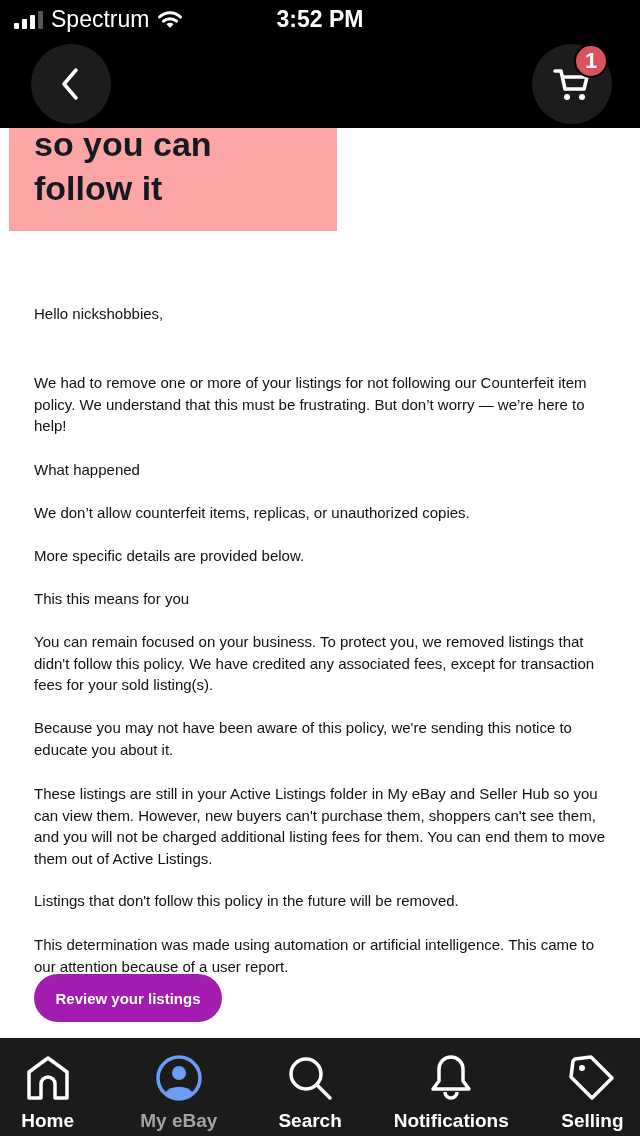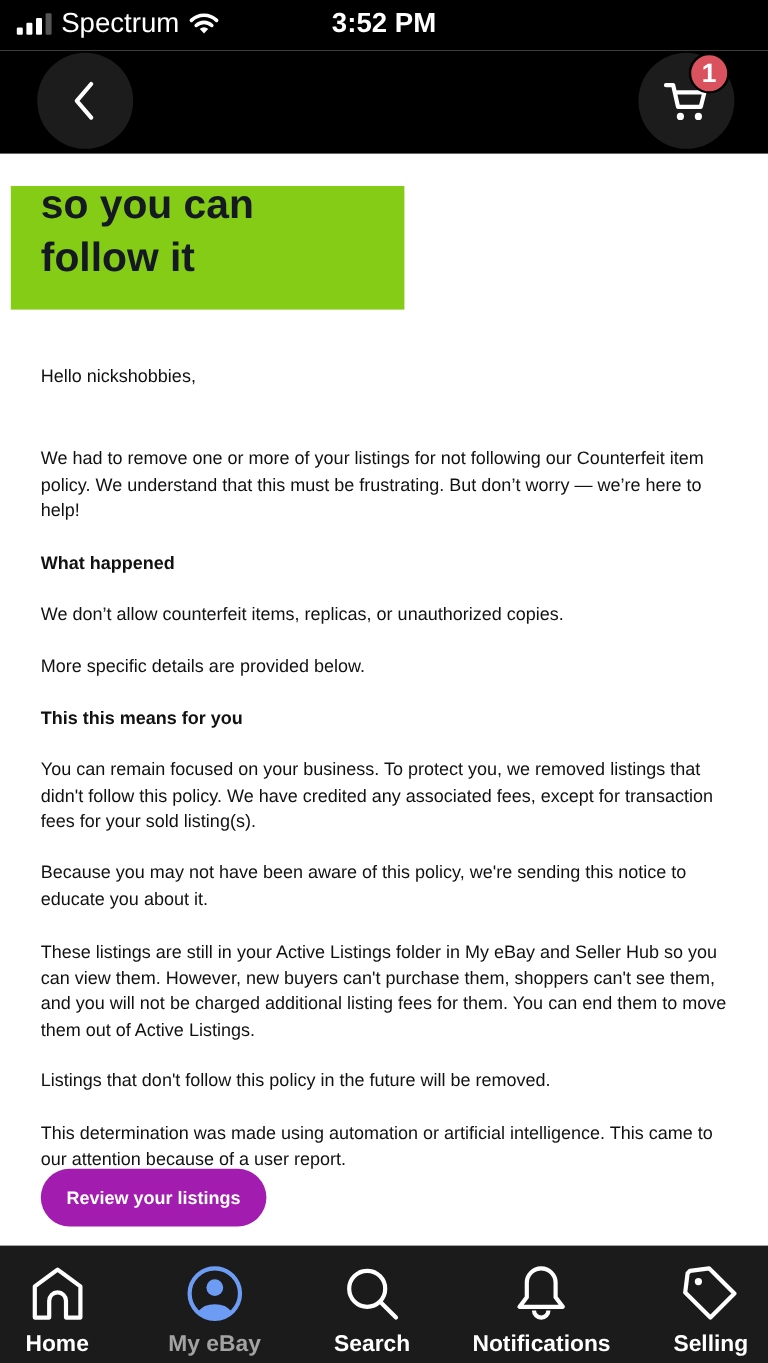--- a/index.html
+++ b/index.html
@@ -18,25 +18,25 @@
   .battery::after { content: ""; position: absolute; right: -5px; top: 5px; width: 3px; height: 7px; background: #888; border-radius: 0 2px 2px 0; }
 
   .nav-bar { position: absolute; top: 42px; left: 0; width: 640px; height: 86px; background: #000; }
   .nav-btn { position: absolute; top: 2px; width: 80px; height: 80px; border-radius: 50%; background: #1c1c1c; display: flex; align-items: center; justify-content: center; cursor: pointer; }
   .nav-back { left: 31px; }
   .nav-cart { left: 532px; }
   .nav-title { position: absolute; left: 0; right: 0; top: 18px; text-align: center; color: #fff; font-size: 40px; font-weight: bold; }
   .cart-badge { position: absolute; top: 0; right: 4px; width: 34px; height: 34px; border-radius: 50%; background: #d9525e; border: 2px solid #000; color: #fff; font-size: 22px; font-weight: bold; display: flex; align-items: center; justify-content: center; }
 
   .content { position: absolute; top: 128px; left: 0; width: 640px; height: 910px; overflow: hidden; }
-  .hero { position: absolute; left: 9px; top: 0; width: 328px; height: 103px; background: #84cc16; margin-top: 27px; }
+  .hero { position: absolute; left: 9px; top: 0; width: 328px; height: 103px; background: #fca5a5; }
   .hero-text { position: absolute; left: 25px; top: -6px; font-size: 34px; font-weight: bold; color: #151921; line-height: 44px; }
 
   .body-text { position: absolute; left: 34px; width: 585px; font-size: 15px; color: #111; line-height: 21.6px; margin-top: 28px; }
-  .bold { font-weight: bold; }
+  .bold { font-weight: normal; }
 
   .cta { position: absolute; left: 34px; top: 846px; width: 188px; height: 48px; border-radius: 24px; background: #a21caf; color: #fff; font-size: 15px; font-weight: bold; display: flex; align-items: center; justify-content: center; cursor: pointer; }
 
   .tab-bar { position: absolute; left: 0; bottom: 0; width: 640px; height: 98px; background: #1b1b1b; display: flex; gap: 36px; }
   .tab { width: 128px; display: flex; flex-direction: column; align-items: center; cursor: pointer; }
   .tab-icon { height: 56px; margin-top: 12px; display: flex; align-items: center; justify-content: center; }
   .tab-label { font-size: 19px; font-weight: bold; color: #fff; margin-top: 4px; }
   .tab.active .tab-label { color: #a3a3a3; }
 </style>
 </head>

